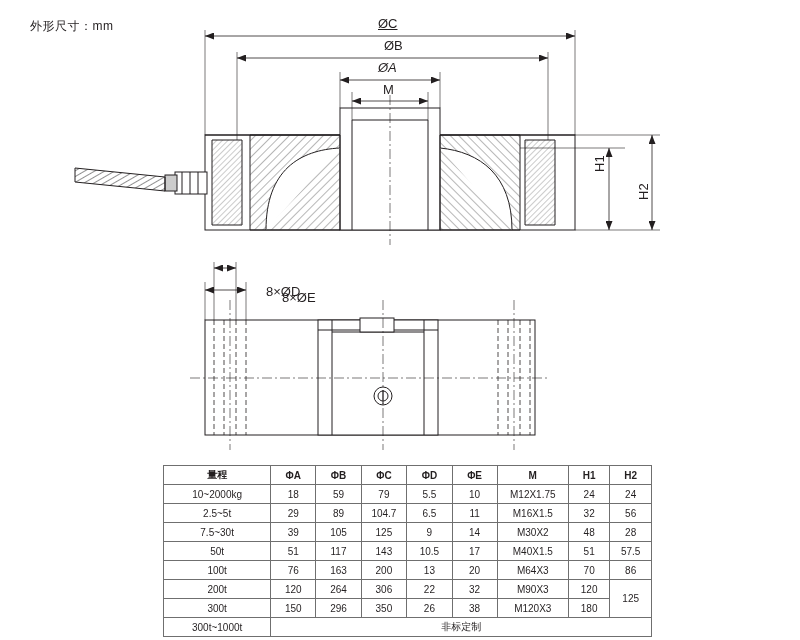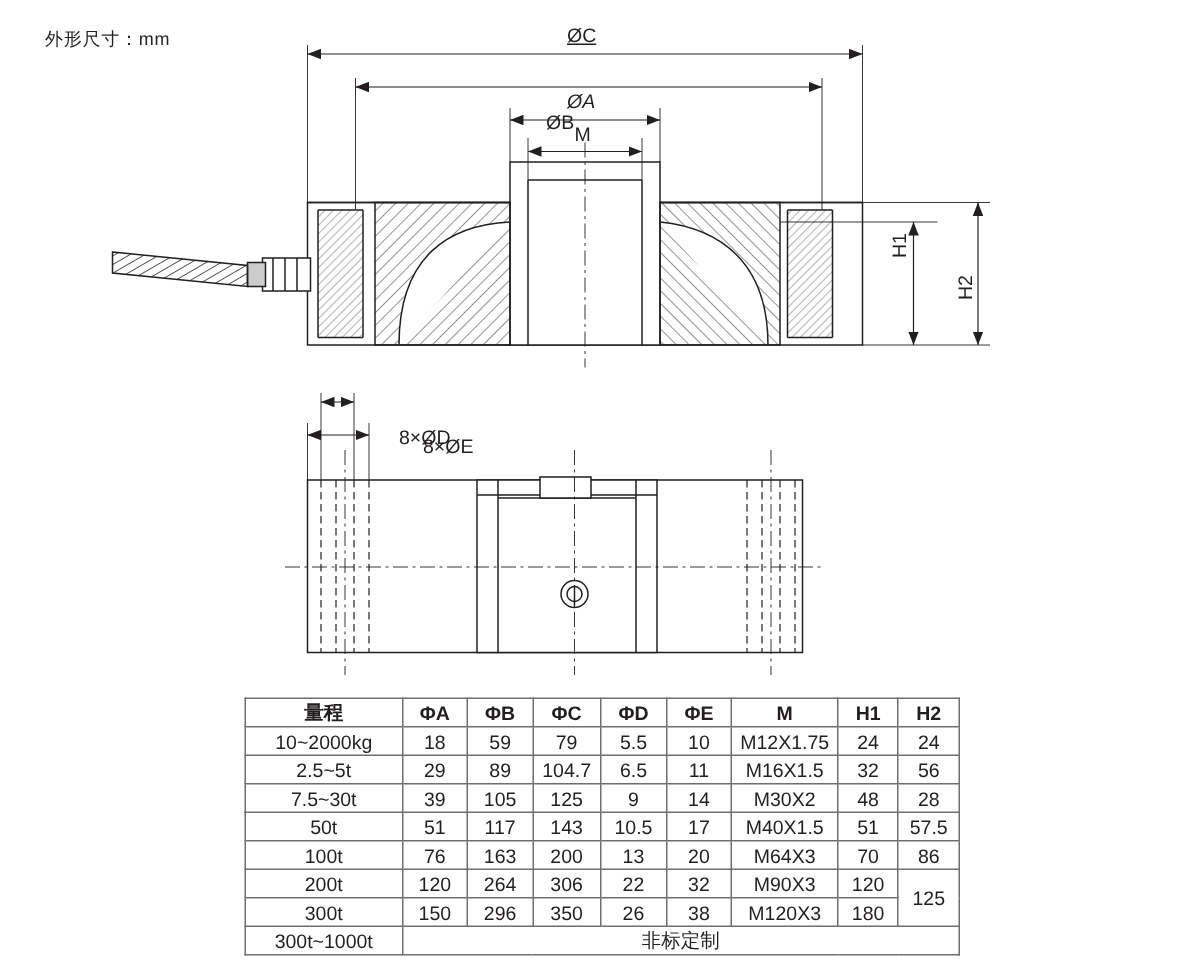--- a/index.html
+++ b/index.html
@@ -1,39 +1,39 @@
 <!DOCTYPE html>
 <html><head>
 <meta charset="utf-8">
 <style>
   html,body{margin:0;padding:0;}
   body{
     width:800px;height:640px;background:#ffffff;
     font-family:"Liberation Sans","DejaVu Sans",sans-serif;
     color:#231f20;position:relative;overflow:hidden;
   }
-  #page{position:absolute;left:0;top:0;width:640px;height:640px;}
+  #page{position:absolute;left:0;top:0;width:640px;height:640px;padding-left:12px;}
 
   .note{
     position:absolute;left:30px;top:18px;font-size:12px;color:#231f20;
     letter-spacing:.5px;white-space:nowrap;
   }
 
   svg{position:absolute;left:0;top:0;width:800px;height:640px;overflow:visible;}
 
   
   .lbl{
     position:absolute;font-size:13px;color:#231f20;white-space:nowrap;
     font-family:"Liberation Sans",sans-serif;
   }
 
   
   .spec-table{
     position:absolute;left:163px;top:465px;border-collapse:collapse;
-    font-size:13px;color:#231f20;background:#fff;
+    font-size:10px;color:#231f20;background:#fff;
   }
   .spec-table th,.spec-table td{
     border:1px solid #6f6f6f;text-align:center;vertical-align:middle;
     padding:0;height:18px;font-weight:normal;white-space:nowrap;
   }
   .spec-table th{font-weight:bold;}
   .col-range{width:110px;}
   .col-num{width:46px;}
   .col-m{width:72px;}
   .col-h{width:42px;}
@@ -161,21 +161,21 @@
       <line x1="205" y1="320" x2="205" y2="282" stroke="#231f20" stroke-width="0.6"></line>
       <line x1="246" y1="320" x2="246" y2="282" stroke="#231f20" stroke-width="0.6"></line>
       <line x1="214" y1="320" x2="214" y2="262" stroke="#231f20" stroke-width="0.6"></line>
       <line x1="236" y1="320" x2="236" y2="262" stroke="#231f20" stroke-width="0.6"></line>
       <line x1="214" y1="268" x2="236" y2="268" stroke="#231f20" stroke-width="0.8" marker-start="url(#arrL)" marker-end="url(#arrR)"></line>
       <line x1="205" y1="290" x2="246" y2="290" stroke="#231f20" stroke-width="0.8" marker-start="url(#arrL)" marker-end="url(#arrR)"></line>
     </g>
   </svg>
 
   <div class="lbl" style="left:378px;top:16px;text-decoration:underline;">ØC</div>
-  <div class="lbl" style="left:364px;top:38px;margin-top:36px;">ØB</div>
+  <div class="lbl" style="left:384px;top:38px;">ØB</div>
   <div class="lbl" style="left:378px;top:60px;font-style:italic;">ØA</div>
   <div class="lbl" style="left:383px;top:82px;">M</div>
 
   <div class="lbl" style="left:592px;top:172px;transform:rotate(-90deg);transform-origin:left top;">H1</div>
   <div class="lbl" style="left:636px;top:200px;transform:rotate(-90deg);transform-origin:left top;">H2</div>
 
   <div class="lbl" style="left:282px;top:262px;margin-top:28px;">8×ØE</div>
   <div class="lbl" style="left:266px;top:284px;">8×ØD</div>
 
   <table class="spec-table">

